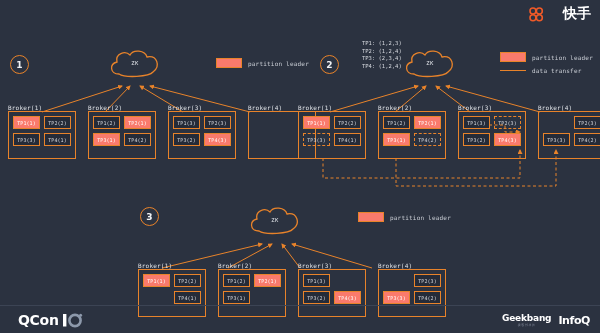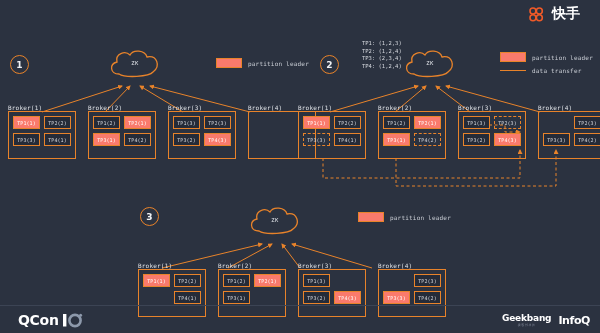--- a/index.html
+++ b/index.html
@@ -14,21 +14,21 @@
   #stage { position: absolute; inset: 0; }
   .abs { position: absolute; }
 
   
   .title {
     left: 56px; top: 18px;
     font-family: "DejaVu Sans", "Liberation Sans", sans-serif;
     font-size: 21px; font-weight: 700;
     color: #4fa8e8; letter-spacing: 2px;
   }
-  .brand { left: 528px; top: 5px; display: flex; align-items: center; gap: 7px; }
+  .brand { left: 528px; top: 5px; display: flex; align-items: center; gap: 18px; }
   .brand-mark { width: 17px; height: 17px; }
   .brand-text {
     font-family: "DejaVu Sans", "Liberation Sans", sans-serif;
     font-size: 14px; font-weight: 700; color: #ffffff; letter-spacing: 0px;
   }
 
   
   .step {
     width: 19px; height: 19px; border-radius: 50%;
     border: 1.6px solid #e8832a;

